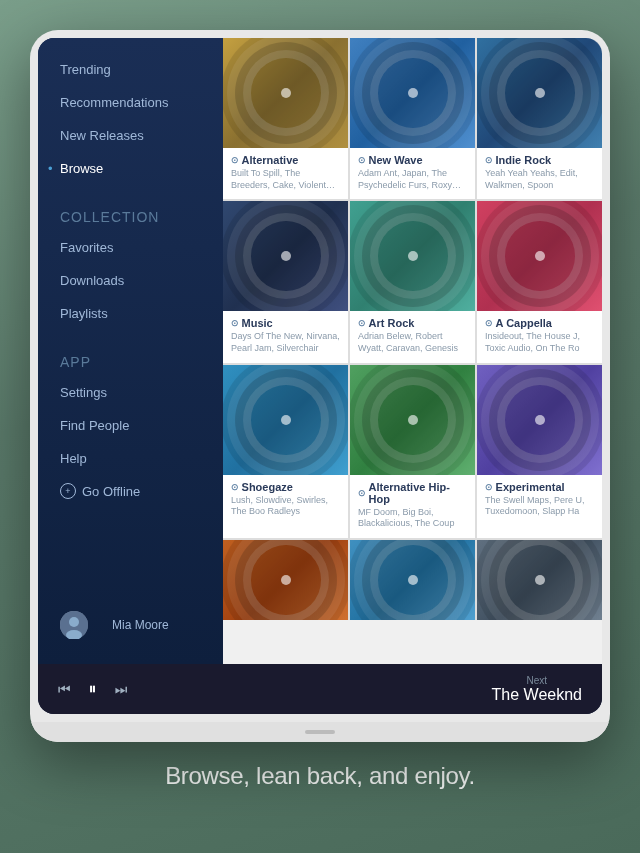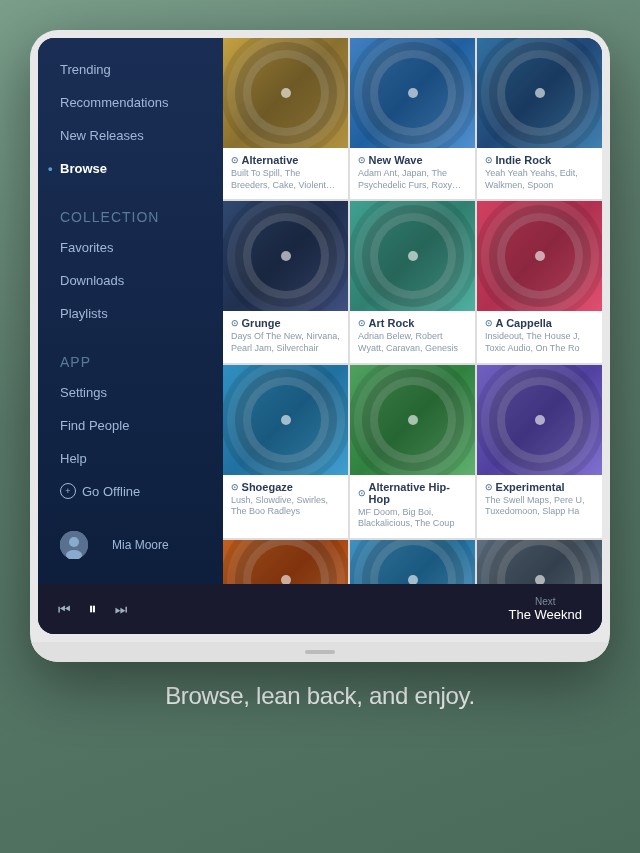--- a/index.html
+++ b/index.html
@@ -11,21 +11,21 @@
       flex-direction: column;
       align-items: center;
       justify-content: flex-start;
       font-family: -apple-system, 'Helvetica Neue', Arial, sans-serif;
       overflow: hidden;
     }
 
     
     .tablet-frame {
       width: 580px;
-      height: 632px;
+      height: 712px;
       background: #e8e8e8;
       border-radius: 28px;
       margin-top: 30px;
       box-shadow: 0 20px 60px rgba(0,0,0,0.4);
       overflow: hidden;
       position: relative;
       display: flex;
       flex-direction: column;
     }
 
@@ -59,21 +59,21 @@
       padding: 9px 22px;
       color: #a0b8d8;
       font-size: 13px;
       font-weight: 400;
       cursor: pointer;
       position: relative;
     }
 
     .sidebar-nav-item.active {
       color: #ffffff;
-      font-weight: 700;
+      font-weight: 400;
     }
 
     .sidebar-nav-item.active::before {
       content: '•';
       position: absolute;
       left: 10px;
       color: #4a9fd4;
     }
 
     .sidebar-section-label {
@@ -278,21 +278,21 @@
       margin-left: auto;
       text-align: center;
     }
 
     .track-label {
       font-size: 10px;
       color: #7a8a9a;
     }
 
     .track-name {
-      font-size: 13px;
+      font-size: 16px;
       color: #ffffff;
       font-weight: 500;
     }
 
     
     .tagline-section {
       padding: 20px 0 15px;
       text-align: center;
     }
 
@@ -422,21 +422,21 @@
                   <span>Indie Rock</span>
                 </div>
                 <div class="genre-artists">Yeah Yeah Yeahs, Edit, Walkmen, Spoon</div>
               </div>
             </div>
             <div class="genre-card genre-grunge">
               <div class="genre-thumb"></div>
               <div class="genre-info">
                 <div class="genre-title">
                   <span class="genre-radio-icon">⊙</span>
-                  <span>Grunge</span>
+                  <span>Music</span>
                 </div>
                 <div class="genre-artists">Days Of The New, Nirvana, Pearl Jam, Silverchair</div>
               </div>
             </div>
             <div class="genre-card genre-art-rock">
               <div class="genre-thumb"></div>
               <div class="genre-info">
                 <div class="genre-title">
                   <span class="genre-radio-icon">⊙</span>
                   <span>Art Rock</span>

